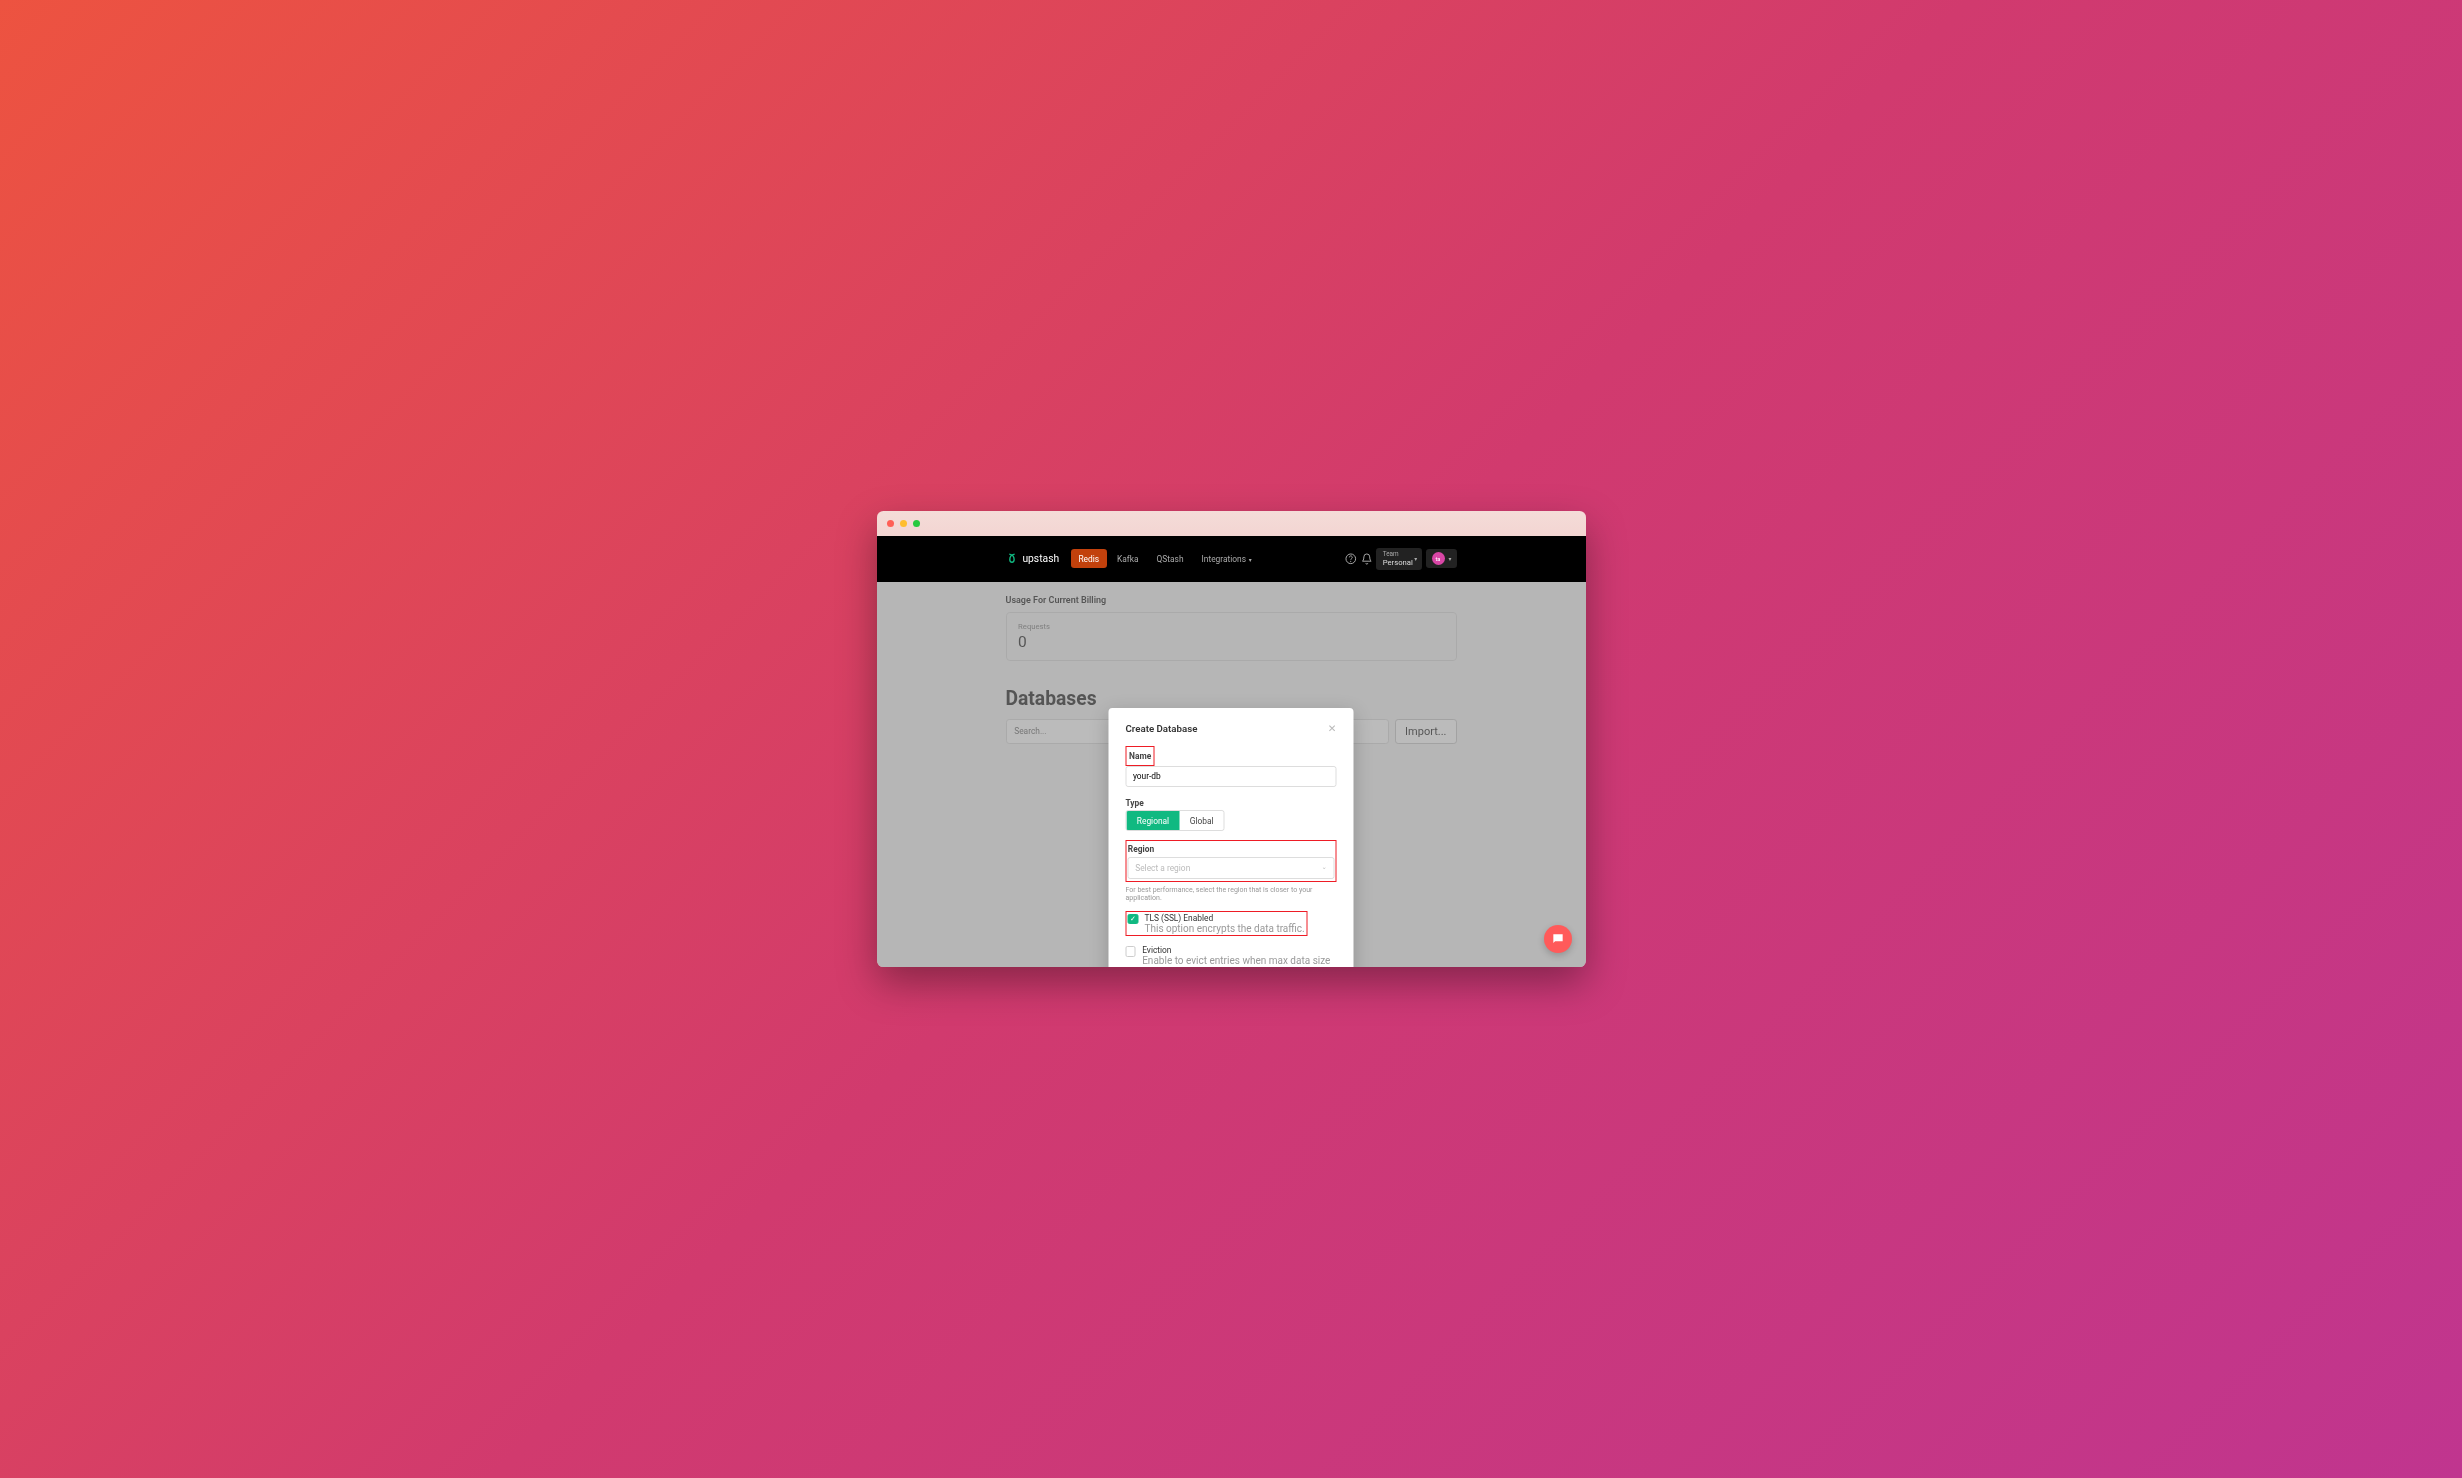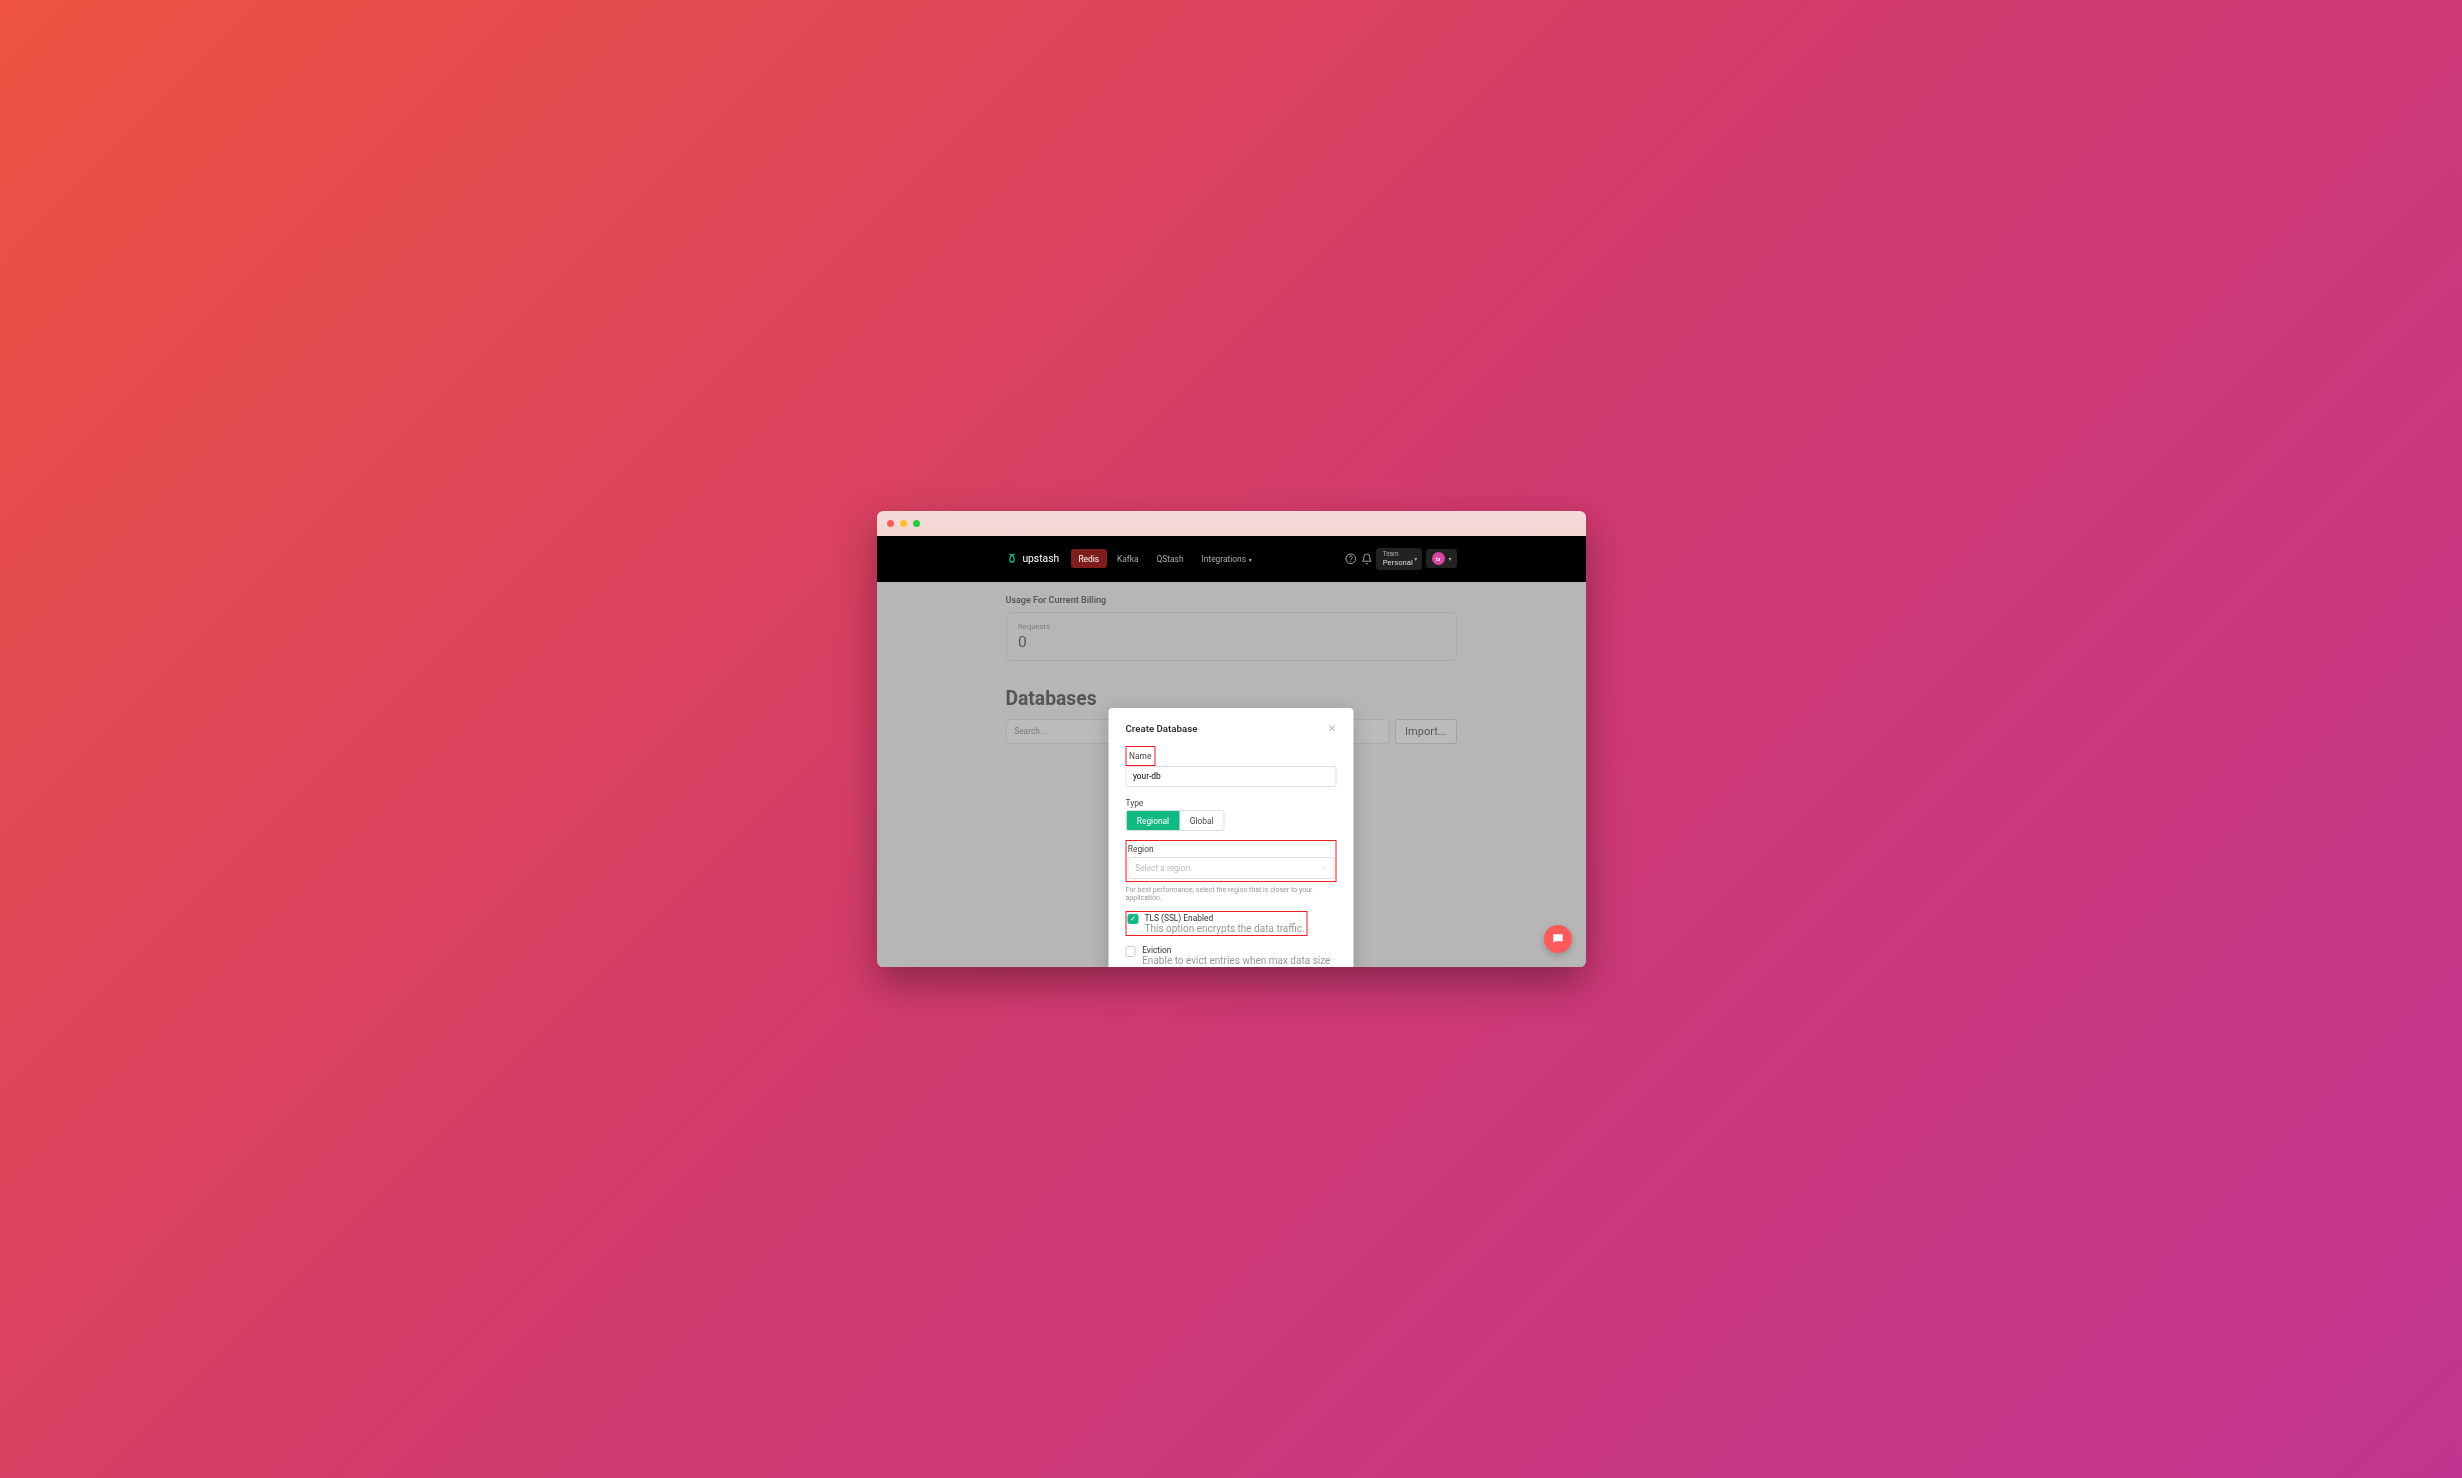--- a/index.html
+++ b/index.html
@@ -9,21 +9,21 @@
 .dot{width:7.7px;height:7.7px;border-radius:50%}
 .dot.red{background:#ff5f56}
 .dot.yellow{background:#ffbd2e}
 .dot.green{background:#27c93f}
 .topbar{background:#000;height:46px;display:flex;align-items:center;padding:0 13px;justify-content:space-between}
 .topbar-left{display:flex;align-items:center;gap:11.6px;margin-left:116px}
 .logo{display:flex;align-items:center;gap:3.9px;color:#fff;font-size:10.3px}
 .logo svg{width:13px;height:13px}
 .nav-links{display:flex;align-items:center;gap:2.6px}
 .nav-link{color:#aaa;font-size:8.4px;padding:4.5px 7.7px;border-radius:3.2px;cursor:pointer}
-.nav-link.active{background:#7f1d1d;color:#fff}
+.nav-link.active{background:#c2410c;color:#fff}
 .nav-link .caret{margin-left:2.6px;font-size:5.8px}
 .topbar-right{display:flex;align-items:center;gap:4px;margin-right:116px}
 .icon-btn{color:#aaa;cursor:pointer;display:flex;align-items:center}
 .team-selector{background:#222;border-radius:3.2px;padding:2.6px 6.4px;display:flex;flex-direction:column;color:#aaa;font-size:6.4px;cursor:pointer;position:relative;min-width:46px}
 .team-selector .team-name{color:#ddd;font-size:7.7px}
 .team-selector .caret{position:absolute;right:5.2px;top:50%;transform:translateY(-50%);font-size:5.8px}
 .avatar-btn{background:#222;border-radius:3.2px;padding:3.2px 5.2px;display:flex;align-items:center;gap:3.9px;cursor:pointer}
 .avatar{width:13px;height:13px;border-radius:50%;background:#d946a6;display:flex;align-items:center;justify-content:center;color:#fff;font-size:5.8px}
 .avatar-btn .caret{color:#aaa;font-size:5.8px}
 .content{background:#f5f5f5;padding:13px 129px 64px;min-height:367px;position:relative}
@@ -37,21 +37,21 @@
 .import-btn{border:0.6px solid #ccc;border-radius:3.2px;padding:5.2px 9px;font-size:11px;background:#fff;cursor:pointer;color:#333}
 .empty-state{text-align:center;padding:77px 0 19.3px}
 .empty-text{color:#666;font-size:8.4px;margin-bottom:10.3px}
 .create-db-btn{background:#10b981;color:#fff;border:none;border-radius:3.2px;padding:6.4px 11.6px;font-size:8.4px;cursor:pointer}
 .backdrop{position:absolute;inset:0;background:rgba(120,120,120,0.5)}
 .modal{position:absolute;left:50%;top:126px;transform:translateX(-50%);width:245px;background:#fff;border-radius:3.9px;box-shadow:0 5.2px 19.3px rgba(0,0,0,0.2);padding:14px 17px}
 .modal-header{display:flex;justify-content:space-between;align-items:center;margin-bottom:11.6px}
 .modal-title{font-size:9.7px;font-weight:600;color:#333}
 .close-icon{color:#bbb;cursor:pointer;font-size:10.3px}
 .field{margin-bottom:9px}
-.field-label{font-size:8.4px;font-weight:400;color:#444;margin-bottom:2.6px;display:inline-block}
+.field-label{font-size:8.4px;font-weight:700;color:#444;margin-bottom:2.6px;display:inline-block}
 .text-input{width:100%;border:0.6px solid #ddd;border-radius:2.6px;padding:4.5px 6.4px;font-size:8.4px}
 .type-toggle{display:flex;border:0.6px solid #ddd;border-radius:2.6px;overflow:hidden;width:fit-content}
 .type-option{padding:4.5px 10.3px;font-size:8.4px;cursor:pointer;color:#444}
 .type-option.active{background:#10b981;color:#fff}
 .select-input{width:100%;border:0.6px solid #ddd;border-radius:2.6px;padding:5.2px 6.4px;font-size:8.4px;color:#bbb;background:#fff;display:flex;justify-content:space-between;cursor:pointer}
 .select-input .caret{font-size:6.4px}
 .hint-text{font-size:7px;color:#999;margin-top:3.9px}
 .annot{border:1.3px solid #ee1c25;padding:1.3px 2.6px;display:inline-block}
 .annot-block{border:1.3px solid #ee1c25;padding:1.3px}
 .checkbox-field{display:flex;gap:6.4px;margin-bottom:9px}

